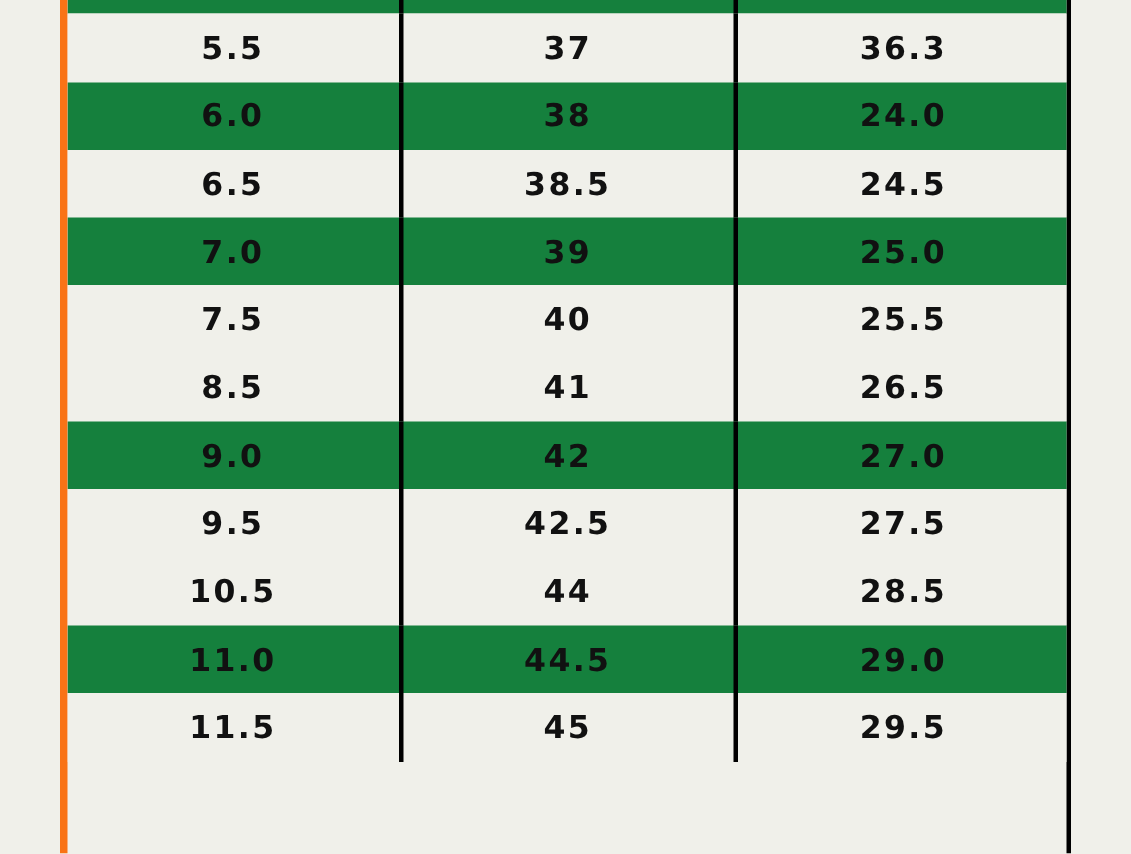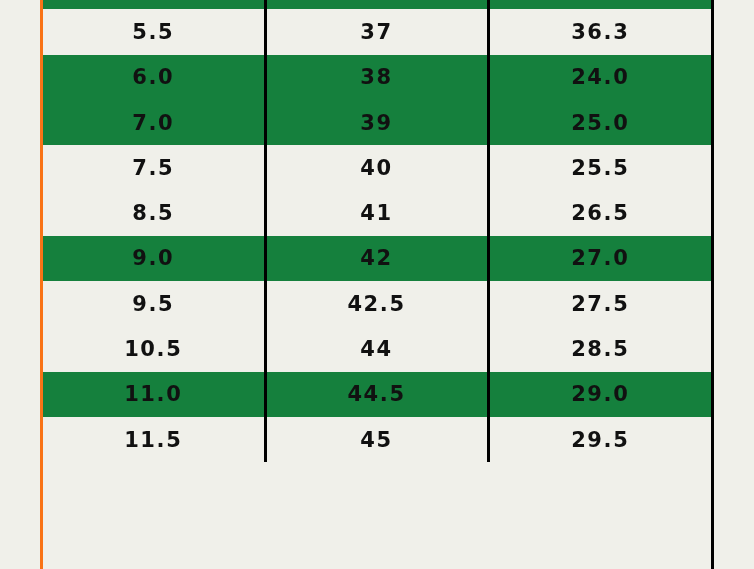--- a/index.html
+++ b/index.html
@@ -23,21 +23,21 @@
   }
 
   
   #table-viewport {
     position: absolute;
     left: 40px;
     top: 0;
     width: 674px;
     height: 569px;
     overflow: hidden;
-    border-left: 3px solid #f97316;
+    border-left: 5px solid #f97316;
     border-right: 3px solid #000000;
     box-sizing: border-box;
   }
 
   #size-table {
     position: absolute;
     left: 0;
     
     top: -36px;
     width: 668px;
@@ -99,20 +99,25 @@
           <tr class="row-base">
             <td class="col-div">5.5</td>
             <td class="col-div">37</td>
             <td>36.3</td>
           </tr>
           <tr class="row-alt">
             <td class="col-div">6.0</td>
             <td class="col-div">38</td>
             <td>24.0</td>
           </tr>
+          <tr class="row-base">
+            <td class="col-div">6.5</td>
+            <td class="col-div">38.5</td>
+            <td>24.5</td>
+          </tr>
           <tr class="row-alt">
             <td class="col-div">7.0</td>
             <td class="col-div">39</td>
             <td>25.0</td>
           </tr>
           <tr class="row-base">
             <td class="col-div">7.5</td>
             <td class="col-div">40</td>
             <td>25.5</td>
           </tr>

